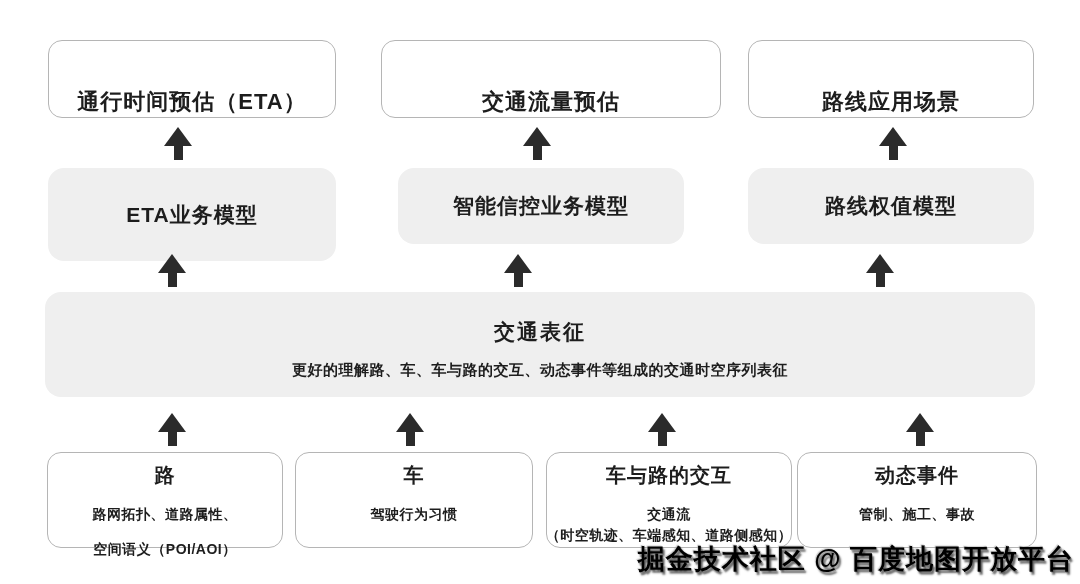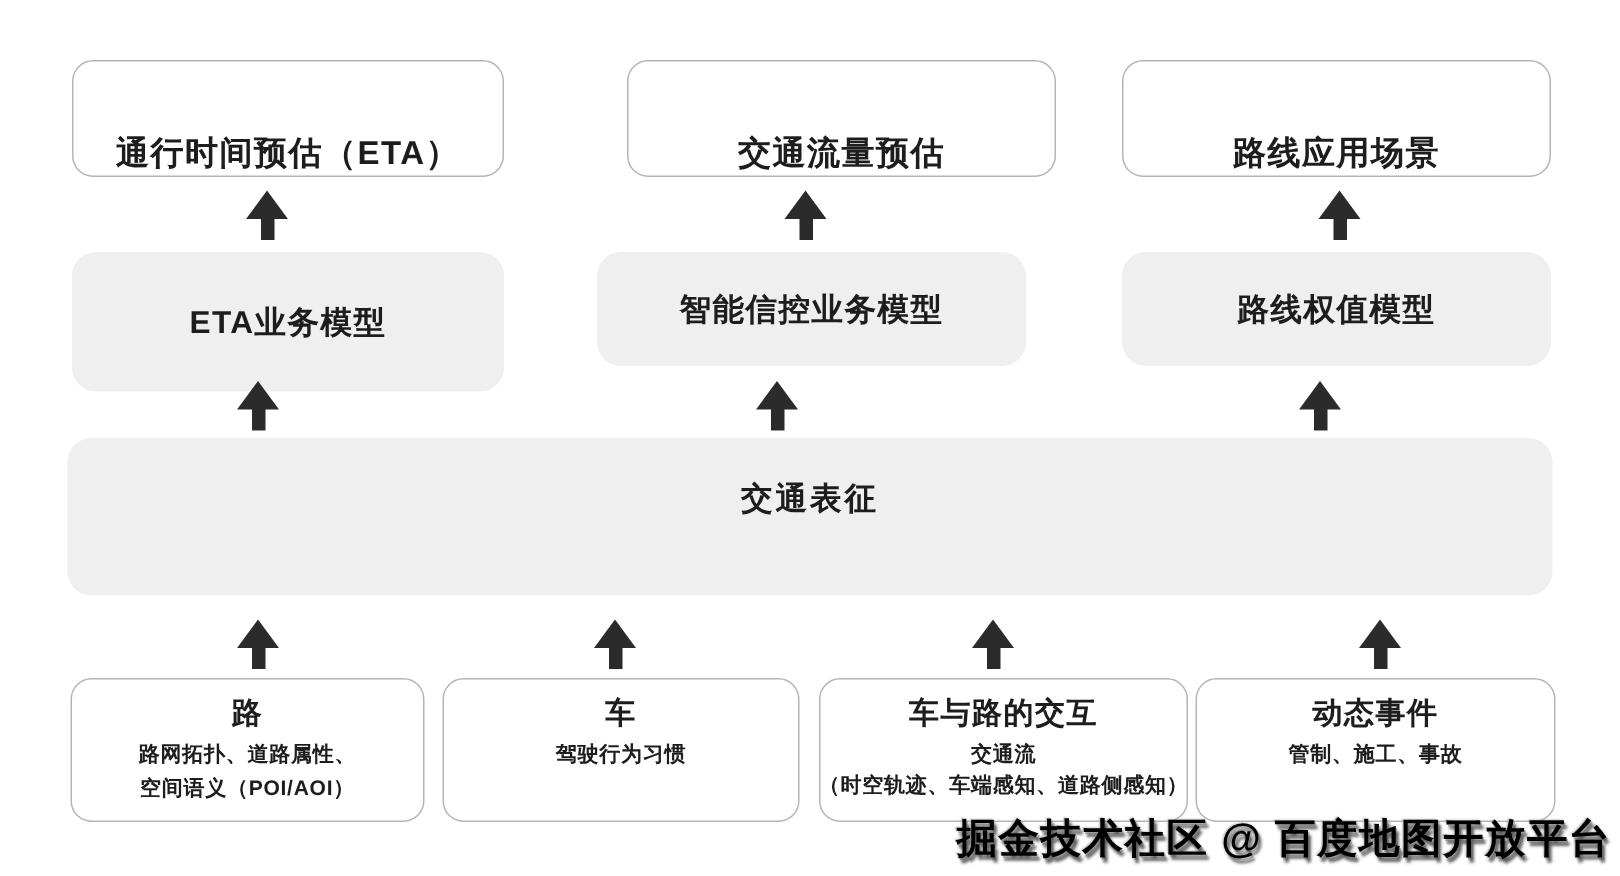--- a/index.html
+++ b/index.html
@@ -46,21 +46,21 @@
 
   
   .inbox {
     background: #ffffff;
     border: 1.5px solid #b5b5b5;
     border-radius: 14px;
     display: flex; flex-direction: column; align-items: center;
     padding-top: 9px;
   }
   .inbox .title { font-size: 20px; font-weight: bold; letter-spacing: 1px; }
-  .inbox .line { font-size: 14px; font-weight: bold; margin-top: 5px; letter-spacing: 0.5px; white-space: nowrap; }
+  .inbox .line { font-size: 14px; font-weight: bold; margin-top: 17px; letter-spacing: 0.5px; white-space: nowrap; }
   .inbox .line:first-of-type { margin-top: 8px; }
 
   
   .arrow { width: 28px; display: flex; flex-direction: column; align-items: center; }
   .arrow .head {
     width: 0; height: 0;
     border-left: 14px solid transparent;
     border-right: 14px solid transparent;
     border-bottom: 19px solid #2b2b2b;
   }
@@ -74,21 +74,21 @@
     text-shadow: 2px 3px 2px rgba(75,75,75,0.85), -1px -1px 1px rgba(165,165,165,0.55),
                  1px 1px 0 rgba(120,120,120,0.5);
   }
 </style>
 </head>
 <body>
 
 <div class="abs wbox" style="left:48px; top:40px; width:288px; height:78px;">
   <span class="label">通行时间预估（ETA）</span>
 </div>
-<div class="abs wbox" style="left:418px; top:40px; width:286px; height:78px;">
+<div class="abs wbox" style="left:381px; top:40px; width:340px; height:78px;">
   <span class="label">交通流量预估</span>
 </div>
 <div class="abs wbox" style="left:748px; top:40px; width:286px; height:78px;">
   <span class="label">路线应用场景</span>
 </div>
 
 <div class="abs arrow" style="left:164px; top:127px;">
     <div class="head"></div>
     <div class="stem"></div>
   </div>
@@ -119,20 +119,21 @@
     <div class="head"></div>
     <div class="stem"></div>
   </div>
 <div class="abs arrow" style="left:866px; top:254px;">
     <div class="head"></div>
     <div class="stem"></div>
   </div>
 
 <div class="abs bigbox" style="left:45px; top:292px; width:990px; height:105px;">
   <span class="title">交通表征</span>
+  <span class="subtitle">更好的理解路、车、车与路的交互、动态事件等组成的交通时空序列表征</span>
 </div>
 
 <div class="abs arrow" style="left:158px; top:413px;">
     <div class="head"></div>
     <div class="stem"></div>
   </div>
 <div class="abs arrow" style="left:396px; top:413px;">
     <div class="head"></div>
     <div class="stem"></div>
   </div>

